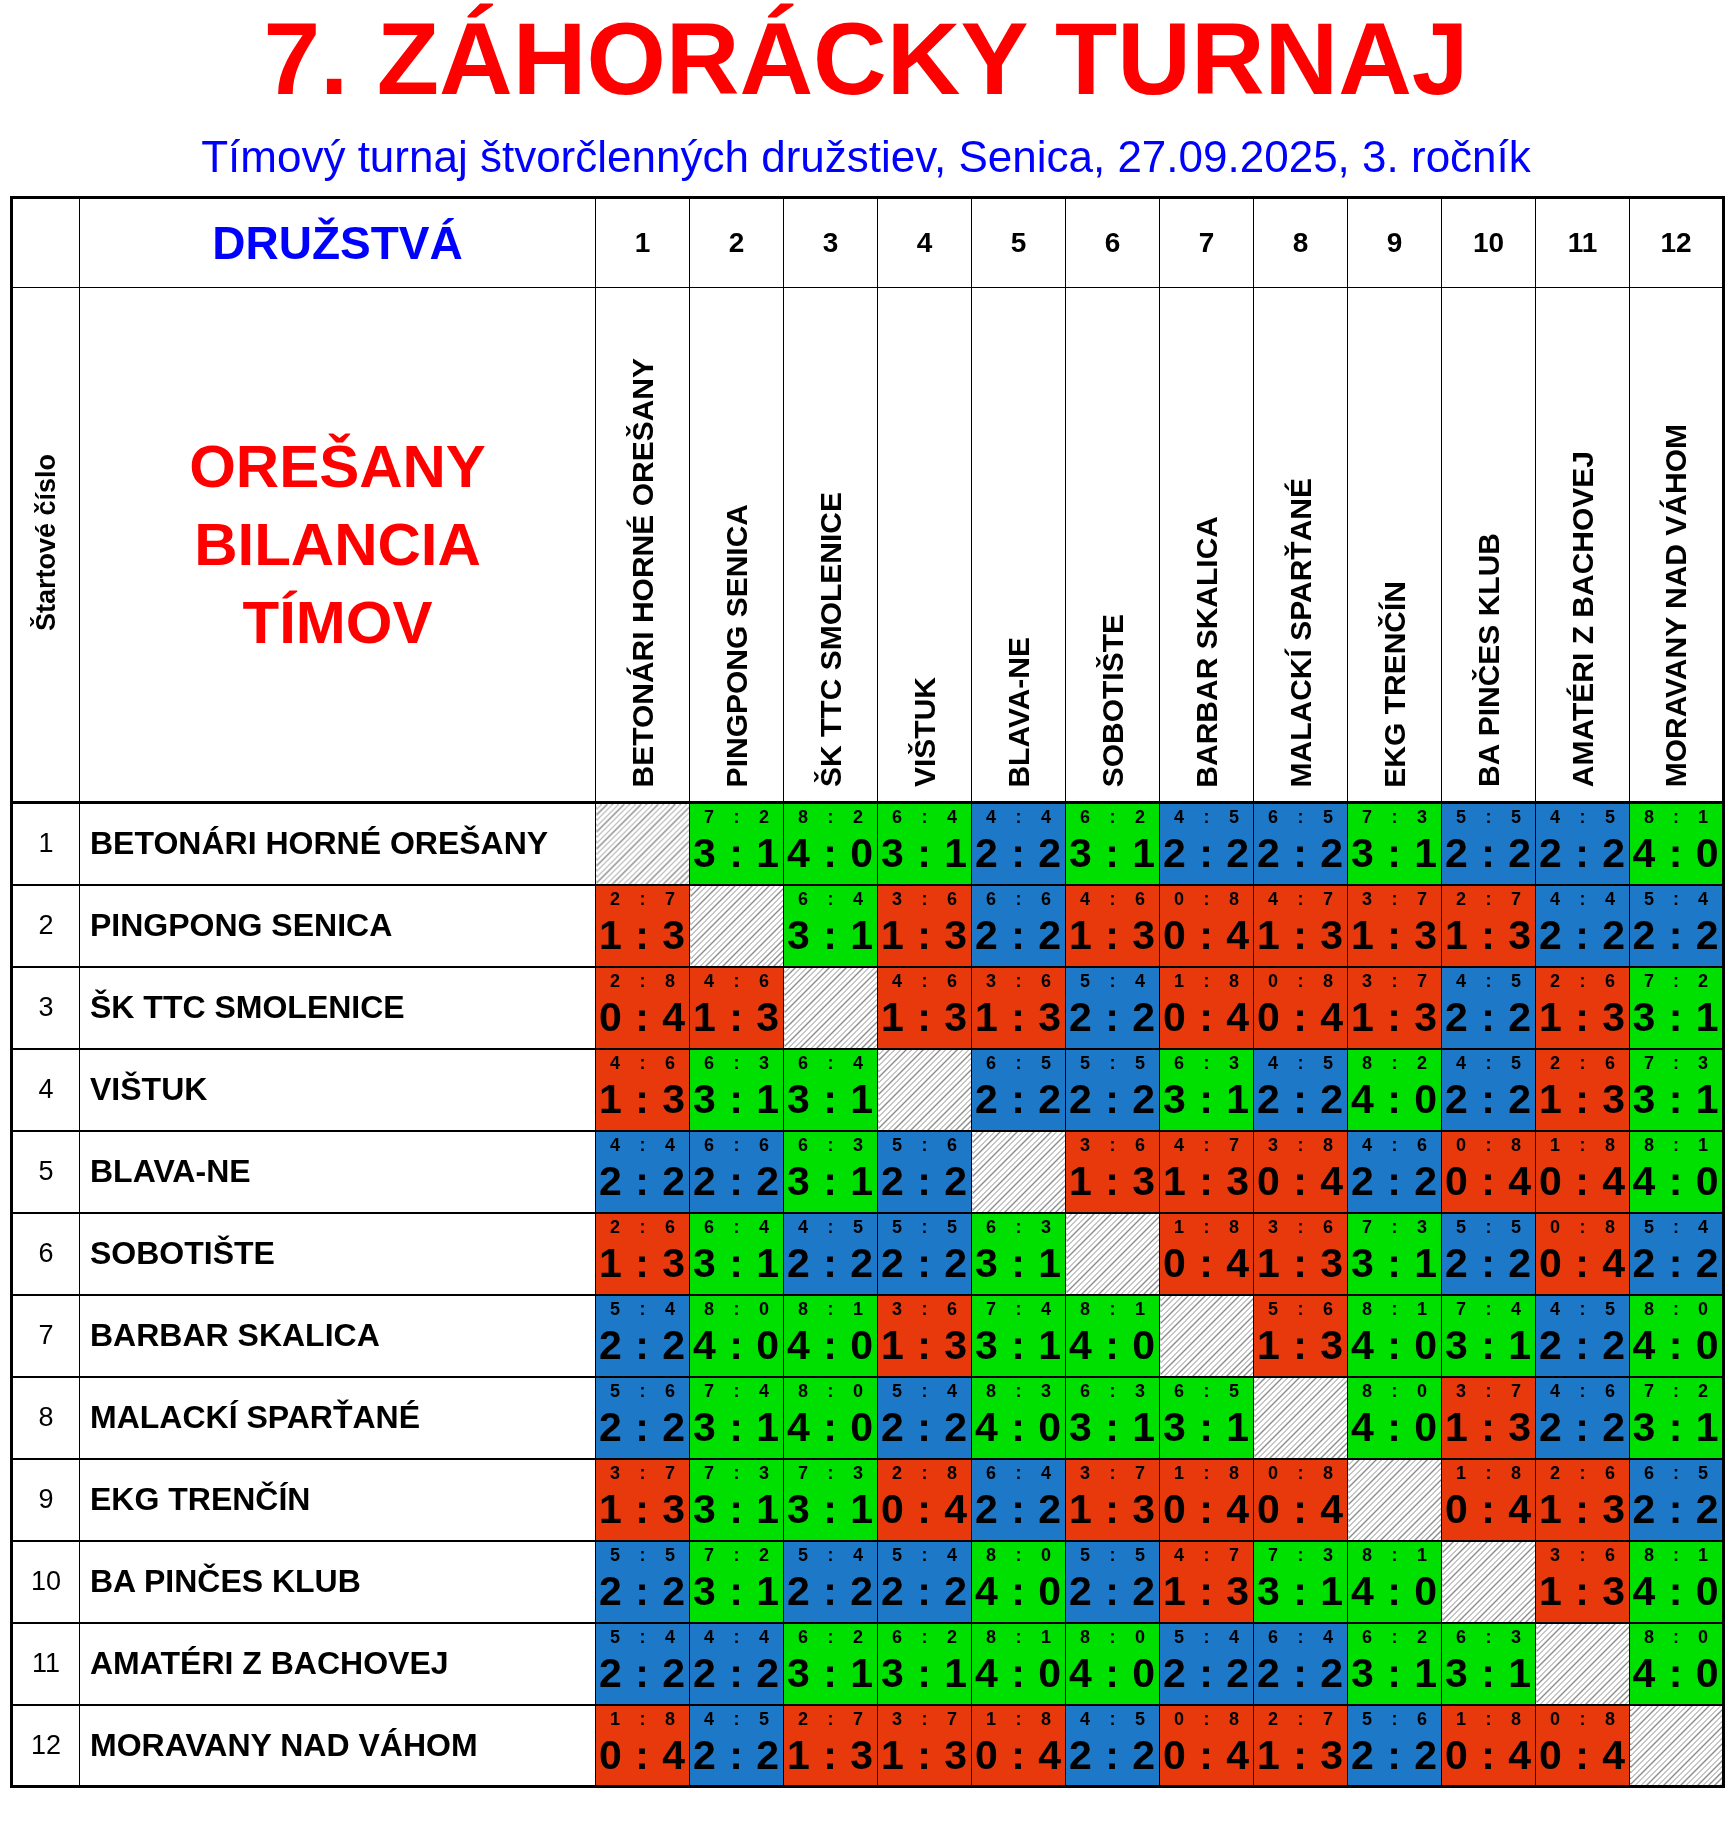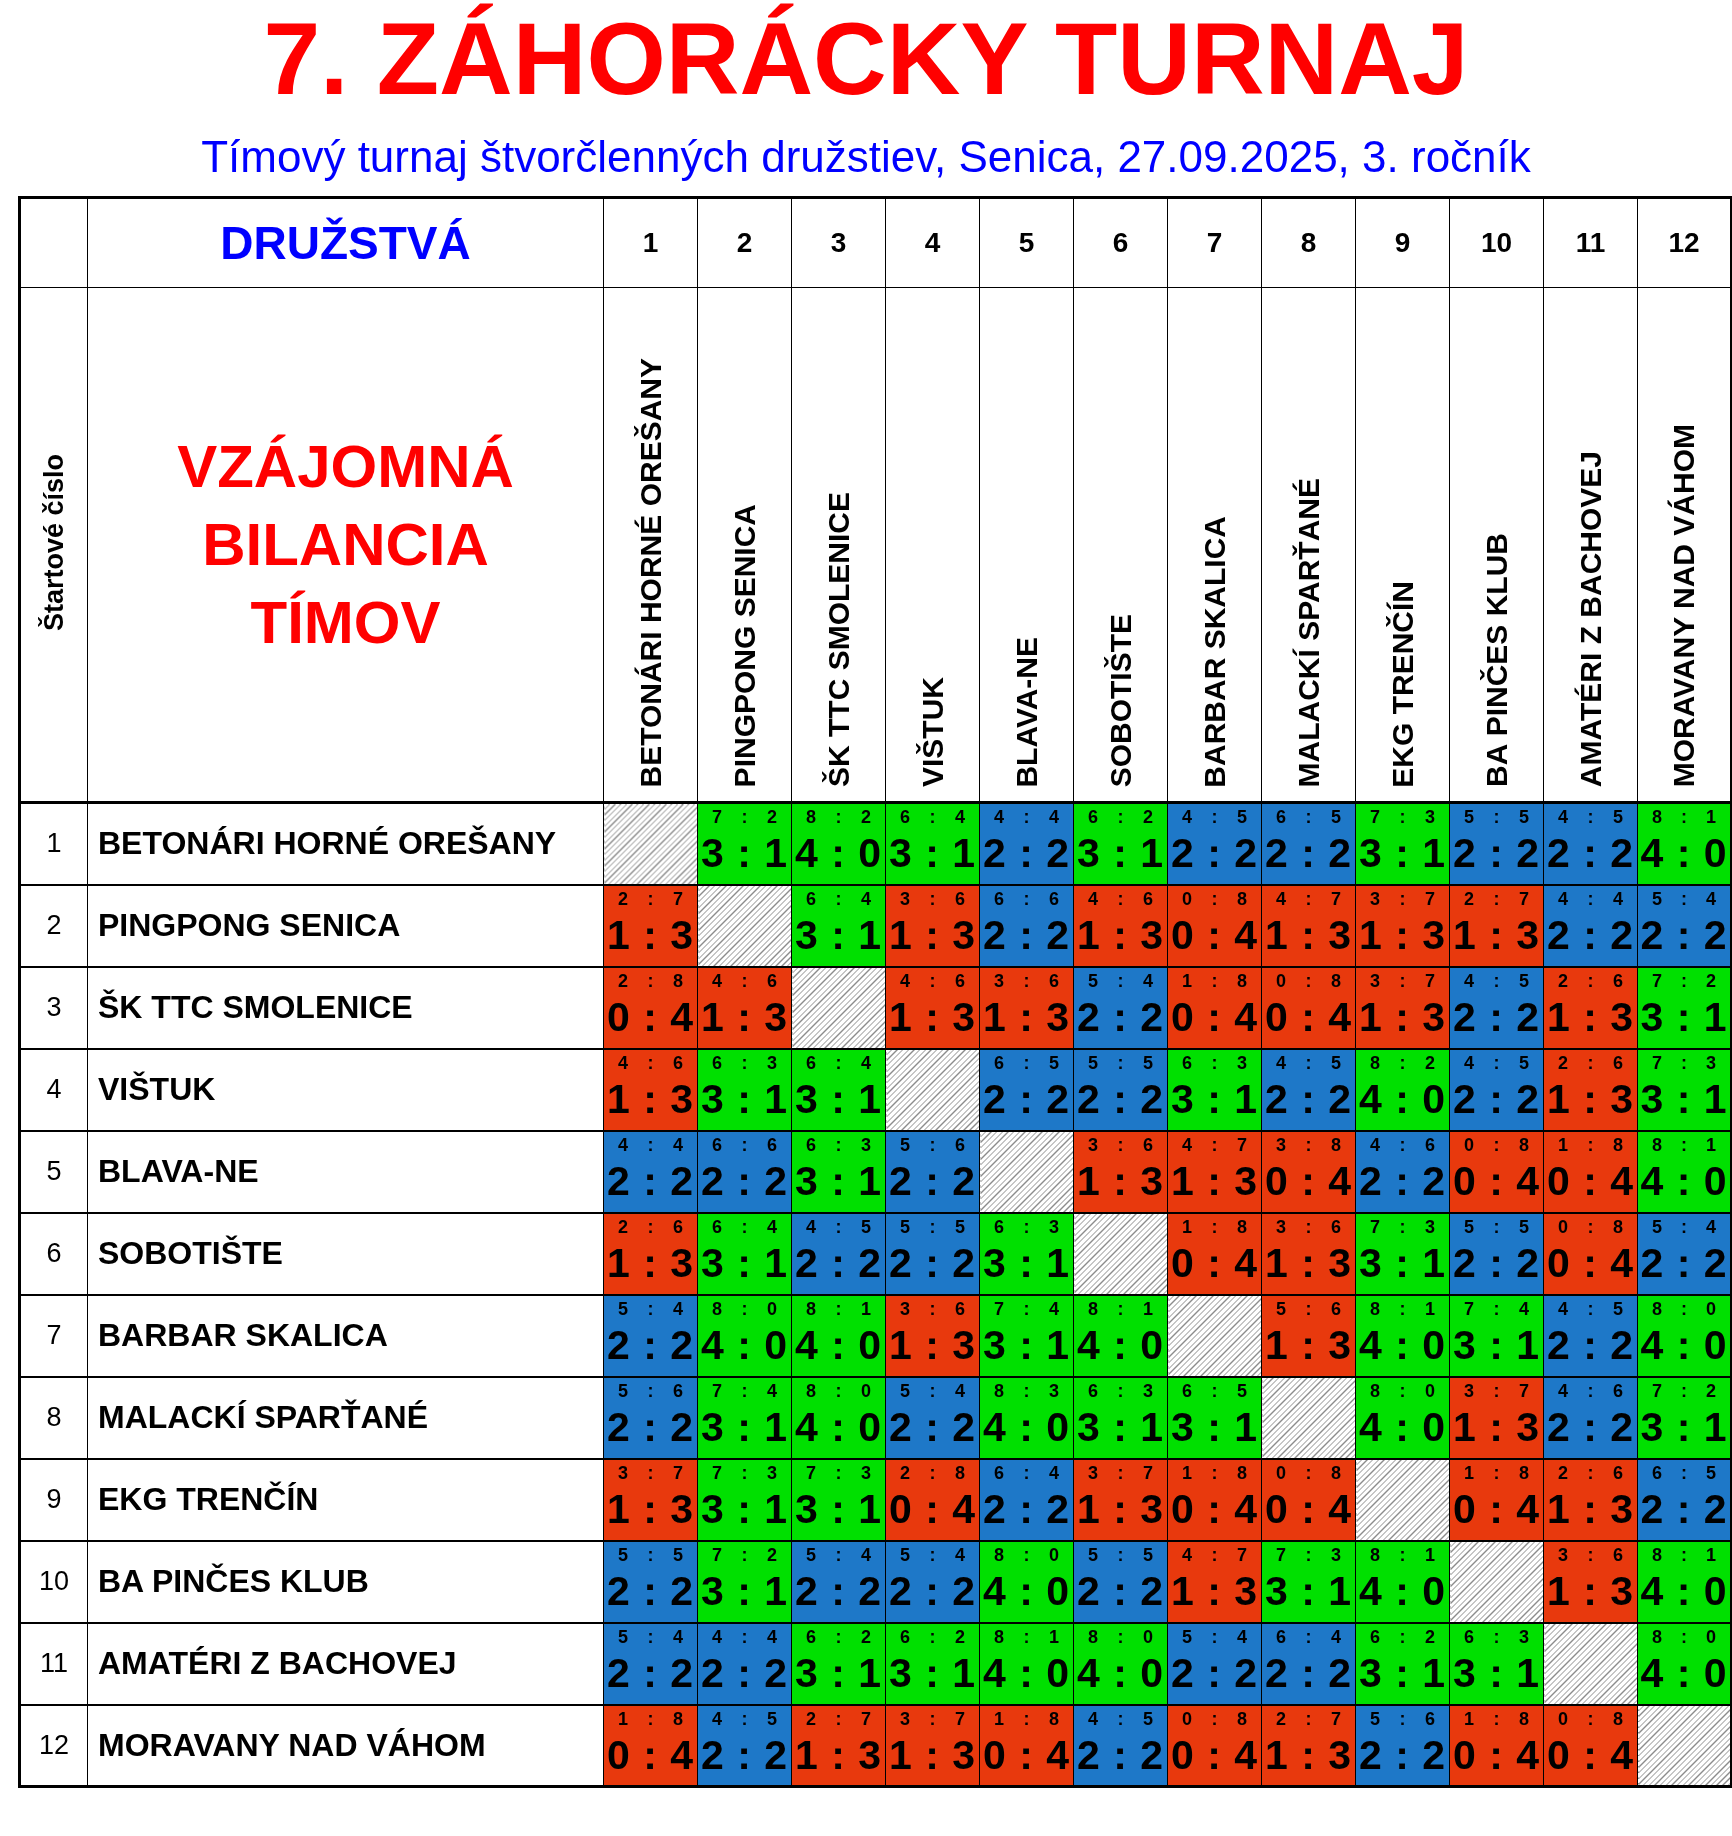--- a/index.html
+++ b/index.html
@@ -1,21 +1,21 @@
 <!DOCTYPE html>
 <html><head>
 <meta charset="utf-8">
 <style>
   html,body{margin:0;padding:0;background:#fff;color:#000;width:1732px;
     font-family:"Liberation Sans","DejaVu Sans",sans-serif;}
   .page{width:1732px;height:1836px;overflow:hidden;}
   .title{color:#ff0000;font-weight:bold;font-size:102px;line-height:1.12;
     text-align:center;margin:2px 0 0;letter-spacing:0;}
   .subtitle{color:#0000ff;font-size:44px;text-align:center;margin:16px 0 14px;}
-  table{border-collapse:collapse;table-layout:fixed;margin:0 0 0 18px;width:1712px;border:3px solid #000;}
+  table{border-collapse:collapse;table-layout:fixed;margin:0 0 0 10px;width:1712px;border:3px solid #000;}
   td{border:1px solid #000;padding:0;overflow:hidden;vertical-align:middle;}
   tr.hdr{height:90px;}
   .c-druzstva{color:#0000ff;font-weight:bold;font-size:46px;text-align:center;}
   .c-colnum{font-weight:bold;font-size:28px;text-align:center;}
   tr.names{height:515px;}
   tr.names td{border-bottom:3px solid #000;}
   .c-startove{vertical-align:middle;text-align:center;}
   .vrot{writing-mode:vertical-rl;transform:rotate(180deg);white-space:nowrap;
     font-weight:bold;display:inline-block;}
   .c-startove .vrot{font-size:27px;}
@@ -64,21 +64,21 @@
           <td class="c-colnum">8</td>
           <td class="c-colnum">9</td>
           <td class="c-colnum">10</td>
           <td class="c-colnum">11</td>
           <td class="c-colnum">12</td>
         </tr>
       <tr class="names">
         <td class="c-startove">
           <span class="vrot">Štartové číslo</span>
         </td>
-        <td class="c-matrix">VZÁJOMNÁ BILANCIA TÍMOV</td>
+        <td class="c-matrix">OREŠANY BILANCIA TÍMOV</td>
       <td class="c-vname"><span class="vrot">BETONÁRI HORNÉ OREŠANY</span></td>
           <td class="c-vname"><span class="vrot">PINGPONG SENICA</span></td>
           <td class="c-vname"><span class="vrot">ŠK TTC SMOLENICE</span></td>
           <td class="c-vname"><span class="vrot">VIŠTUK</span></td>
           <td class="c-vname"><span class="vrot">BLAVA-NE</span></td>
           <td class="c-vname"><span class="vrot">SOBOTIŠTE</span></td>
           <td class="c-vname"><span class="vrot">BARBAR SKALICA</span></td>
           <td class="c-vname"><span class="vrot">MALACKÍ SPARŤANÉ</span></td>
           <td class="c-vname"><span class="vrot">EKG TRENČÍN</span></td>
           <td class="c-vname"><span class="vrot">BA PINČES KLUB</span></td>

